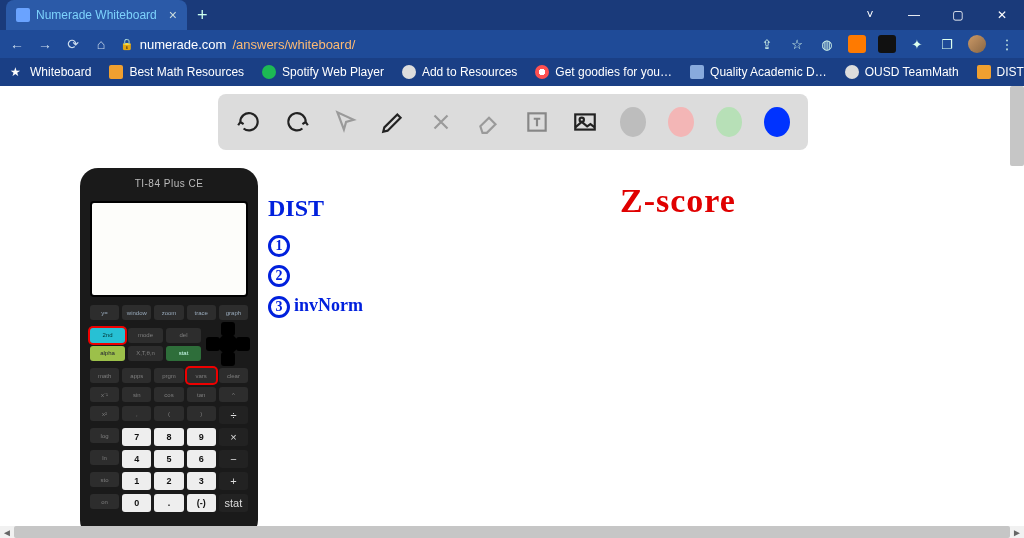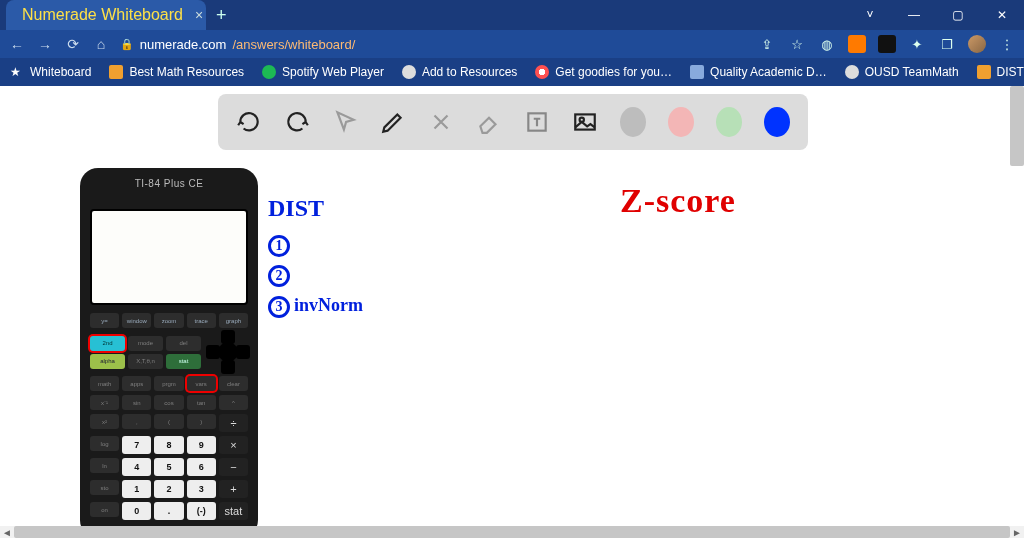--- a/index.html
+++ b/index.html
@@ -1,21 +1,21 @@
 <!DOCTYPE html>
 <html><head>
 <meta charset="utf-8">
 <style>
   * { margin: 0; padding: 0; box-sizing: border-box; }
   body { font-family: "Segoe UI", Arial, sans-serif; background: #fff; width: 1024px; height: 538px; overflow: hidden; position: relative; }
   
   .titlebar { background: #1a3a7a; height: 30px; display: flex; align-items: center; color: #fff; font-size: 12px; }
   .tab { background: #2b5aa8; height: 30px; display: flex; align-items: center; padding: 0 10px; border-radius: 8px 8px 0 0; margin-left: 6px; max-width: 200px; gap: 6px; }
   .tab-icon { width: 14px; height: 14px; background: #6aa3ff; border-radius: 2px; display: inline-block; }
-  .tab-title { font-size: 16px; color: #fde047; white-space: nowrap; }
+  .tab-title { font-size: 12px; color: #7dd3fc; white-space: nowrap; }
   .tab-close { color: #cdd; font-size: 14px; margin-left: 6px; }
   .plus { color: #cfe; margin-left: 10px; font-size: 18px; }
   .winctrls { margin-left: auto; display: flex; gap: 0; }
   .winctrls span { width: 44px; height: 30px; display: flex; align-items: center; justify-content: center; color: #fff; font-size: 12px; }
   
   .addrbar { background: #1f4b98; height: 28px; display: flex; align-items: center; padding: 0 8px; gap: 10px; color: #dfe; font-size: 13px; }
   .navicon { color: #cde; width: 18px; text-align: center; font-size: 14px; }
   .url { display: flex; align-items: center; gap: 6px; flex: 1; }
   .lock { font-size: 11px; }
   .addr-actions { display: flex; gap: 12px; align-items: center; }
@@ -28,21 +28,21 @@
   .bm-icon { width: 14px; height: 14px; display: inline-block; border-radius: 2px; }
   
   .content { position: relative; width: 1024px; height: 452px; background: #fff; }
   
   .toolbar { position: absolute; left: 218px; top: 8px; width: 590px; height: 56px; background: #dcdcdc; border-radius: 8px; display: flex; align-items: center; gap: 22px; padding: 0 18px; }
   .tool { width: 30px; height: 30px; display: flex; align-items: center; justify-content: center; color: #222; }
   .tool svg { width: 26px; height: 26px; }
   .swatch { width: 30px; height: 30px; border-radius: 50%; }
   
   .calc { position: absolute; left: 80px; top: 82px; width: 178px; height: 370px; background: #1a1a1a; border-radius: 18px; padding: 8px 10px 10px 10px; }
-  .calc-model { color: #bbb; font-size: 10px; text-align: center; margin: 2px 0 20px; letter-spacing: .5px; }
+  .calc-model { color: #bbb; font-size: 10px; text-align: center; margin: 2px 0 12px; letter-spacing: .5px; }
   .calc-screen { background: #fdfdfa; height: 96px; border-radius: 4px; border: 2px solid #000; margin-bottom: 8px; }
   .calc-rows { display: flex; flex-direction: column; gap: 4px; }
   .calc-row { display: flex; gap: 3px; justify-content: space-between; }
   .ckey { flex: 1; height: 15px; background: #2d2d2d; border-radius: 3px; color: #7f7f7f; font-size: 6px; display: flex; align-items: center; justify-content: center; }
   .ckey.lbl { color: #9ab; }
   .ckey.stat { background:#27c0d4; color:#033; }
   .ckey.stat-ring { box-shadow: 0 0 0 2px #e00; }
   .ckey.vars-ring { box-shadow: 0 0 0 2px #e00; }
   .ckey.green { background:#2e6e3a; color:#cfe; }
   .ckey.lime { background:#9cc04a; color:#223; }

